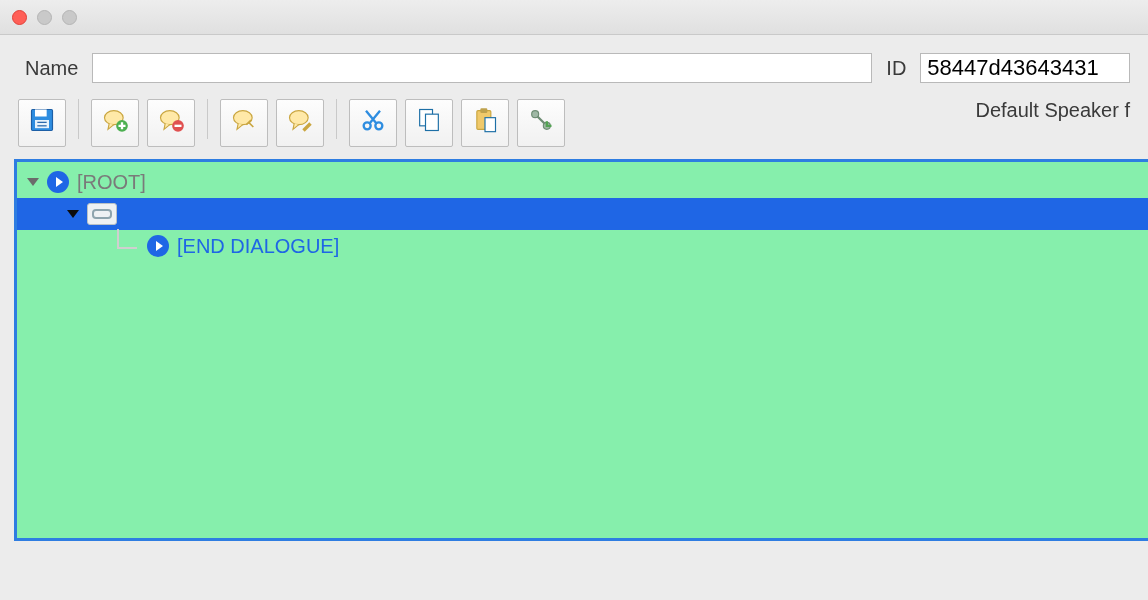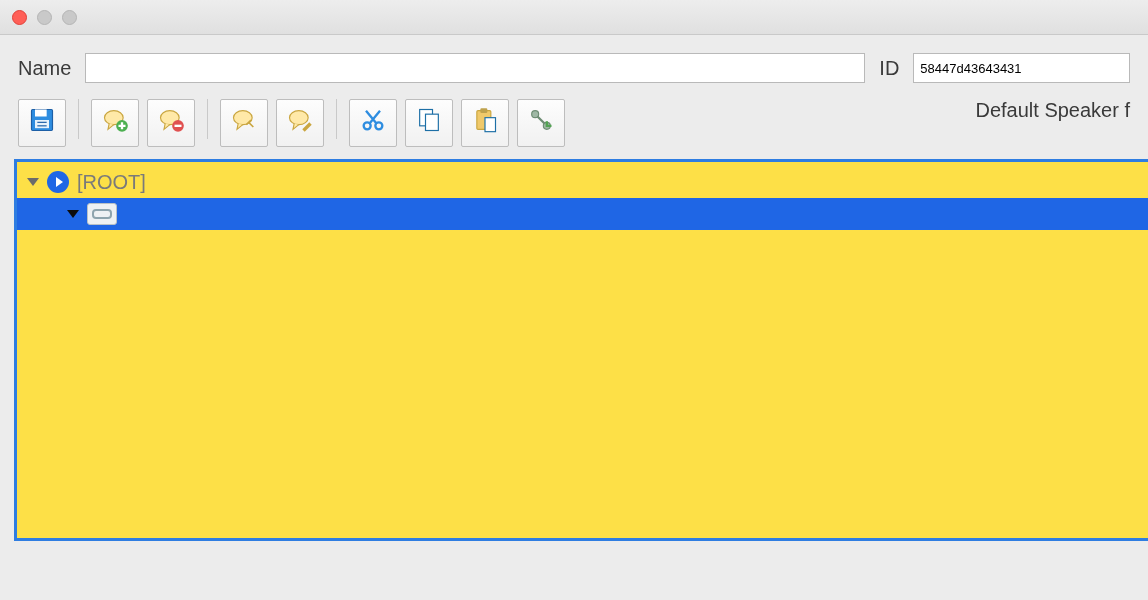--- a/index.html
+++ b/index.html
@@ -33,30 +33,31 @@
   .traffic.red    { background:#ff5f57; border:1px solid #e14039;}
   .traffic.yellow { background:#c9c9c9; border:1px solid #b5b5b5;}
   .traffic.green  { background:#c9c9c9; border:1px solid #b5b5b5;}
 
   
   .form-row {
     display: flex;
     align-items: center;
     padding: 18px 18px 10px 18px;
     gap: 14px;
+    margin-left: 7px;
   }
   .form-row label {
     font-size: 20px;
     color: #3a3a3a;
   }
   .form-row input[type=text] {
     height: 30px;
     border: 1px solid #b9b9b9;
     background: #fff;
-    font-size: 13px;
+    font-size: 22px;
     padding: 2px 6px;
     box-sizing: border-box;
   }
   #name-input { flex: 0 0 780px; }
   #id-input   { flex: 1 1 auto; min-width: 0;}
 
   
   .toolbar-row {
     display: flex;
     padding: 6px 18px 12px 18px;
@@ -86,21 +87,21 @@
     font-size: 20px;
     white-space: nowrap;
     color: #3a3a3a;
   }
 
   
   .tree-panel {
     margin: 0 0 0 14px;
     border: 3px solid #2e7de1;
     border-right: none;
-    background: #fde047;
+    background: #86efac;
     height: 382px;
     box-sizing: border-box;
     padding: 4px 0 0 0;
     overflow: hidden;
   }
   .tree {
     font-size: 20px;
   }
   .tree-row {
     display: flex;
@@ -293,15 +294,20 @@
       <span class="arrow-circle"></span>
       <span>[ROOT]</span>
     </div>
 
     <div class="tree-row selected">
       <span class="disclosure"></span>
       <span class="link-icon"></span>
       <span></span>
     </div>
 
+    <div class="tree-row child2">
+      <span class="elbow"></span>
+      <span class="arrow-circle"></span>
+      <span>[END DIALOGUE]</span>
+    </div>
 
   </div>
 </div>
 
 </body></html>

